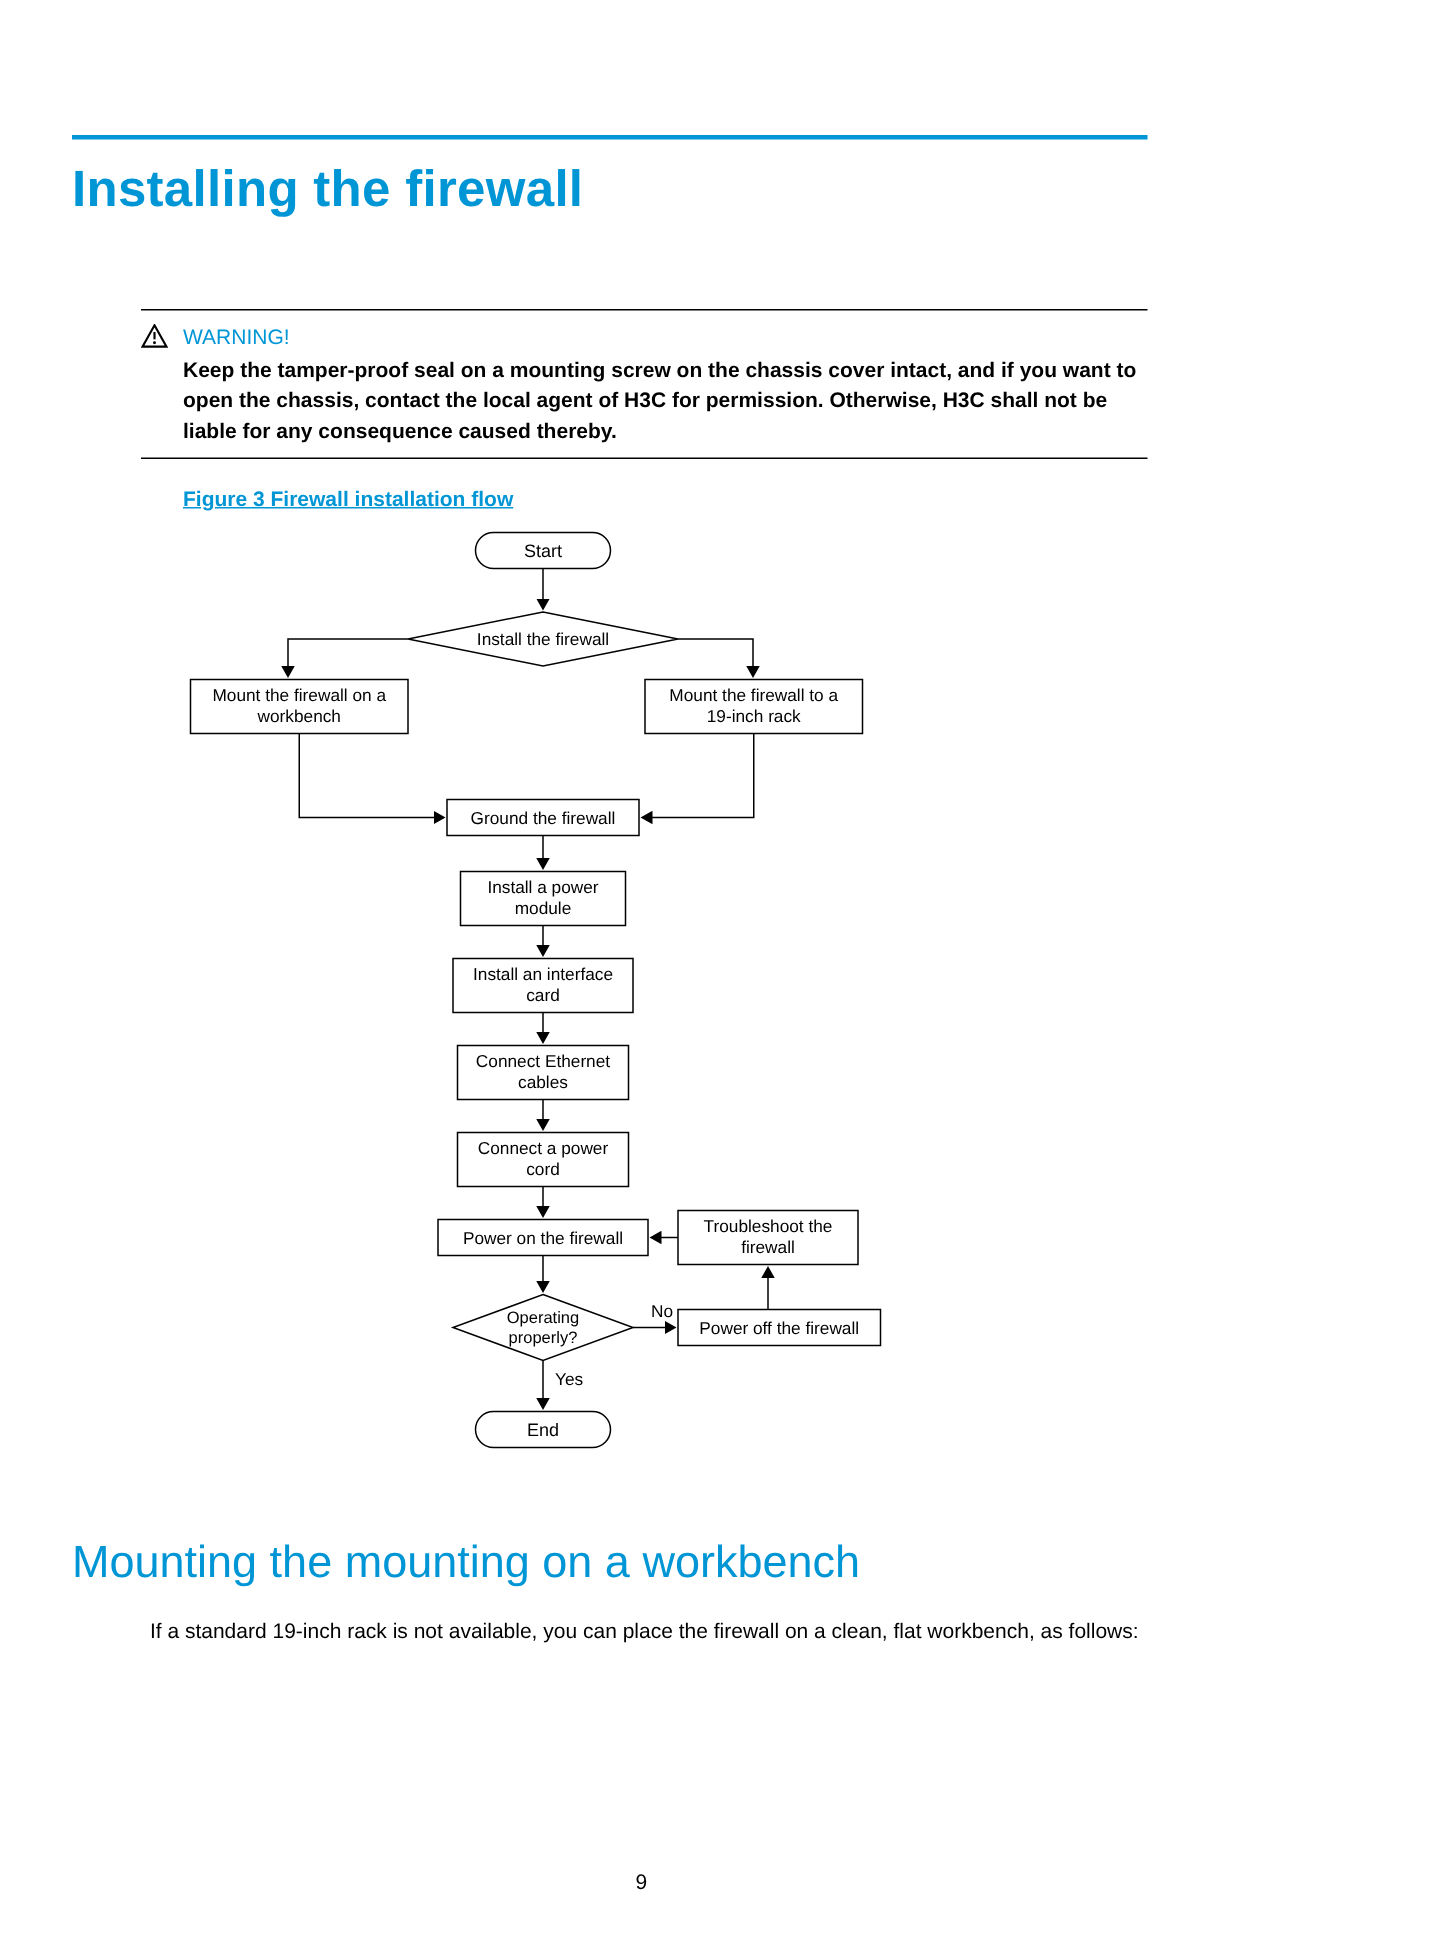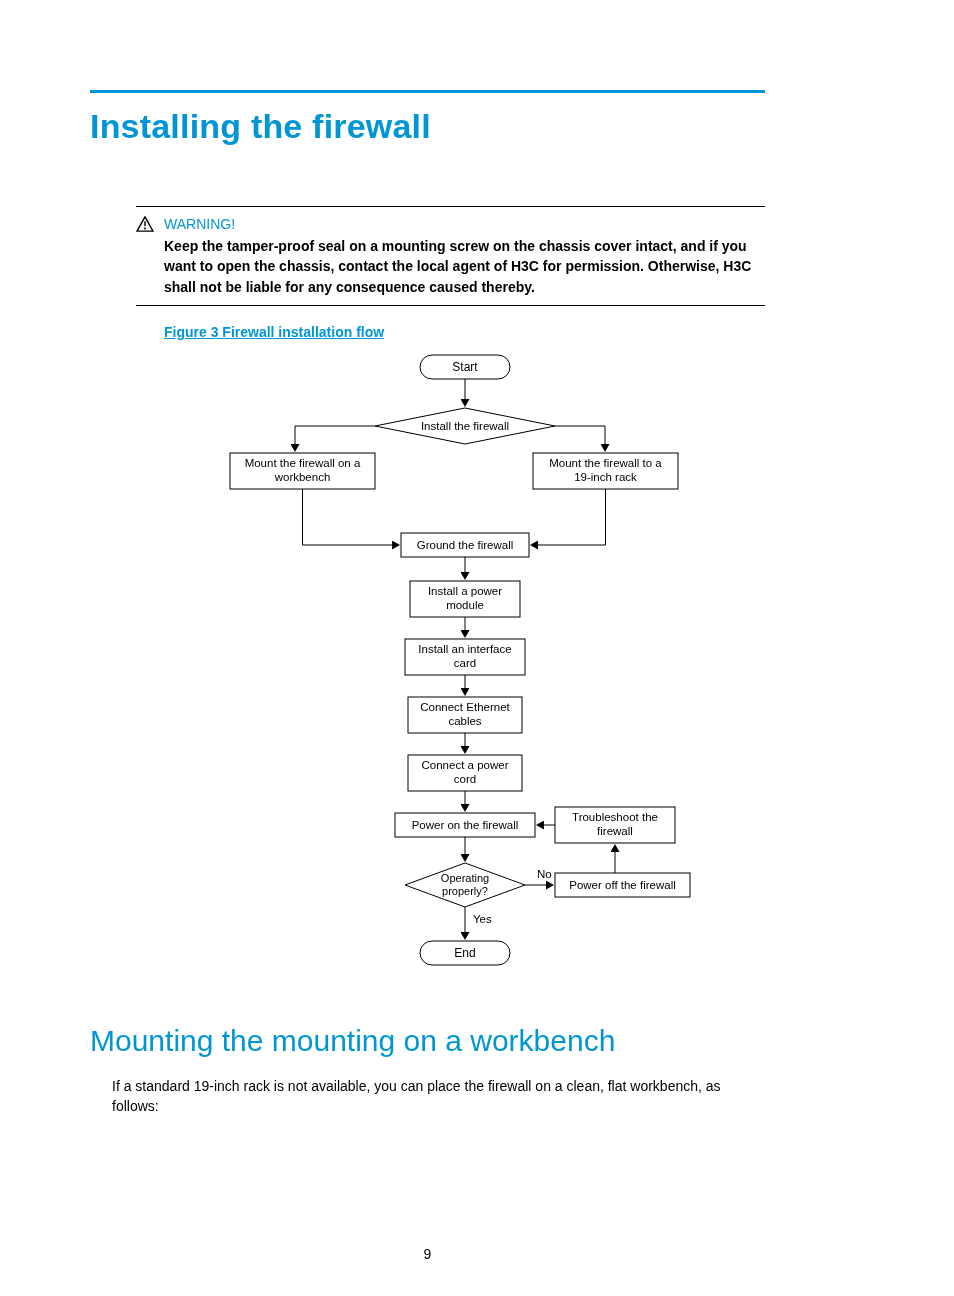--- a/index.html
+++ b/index.html
@@ -7,21 +7,21 @@
     padding: 0;
     background: #fff;
     font-family: Arial, Helvetica, sans-serif;
     color: #000;
   }
   .page {
     width: 855px;
     height: 1296px;
     position: relative;
     box-sizing: border-box;
-    padding: 90px 90px 40px 90px;
+    padding: 90px 90px 40px 48px;
   }
   .top-rule {
     border-top: 3px solid #0096d6;
     margin-bottom: 14px;
   }
   h1.title {
     color: #0096d6;
     font-size: 34px;
     font-weight: 600;
     margin: 0 0 60px 0;
@@ -65,32 +65,32 @@
   }
   .fig-caption {
     color: #0096d6;
     font-size: 14px;
     font-weight: 600;
     margin: 0 0 10px 28px;
     text-decoration: underline;
   }
   .flowchart {
     margin: 0 0 30px 28px;
-    text-align: center;
   }
   h2.subheading {
     color: #0096d6;
     font-size: 30px;
     font-weight: 400;
     margin: 30px 0 18px 0;
   }
   .body-para {
     font-size: 14px;
     line-height: 1.45;
-    margin: 0 0 0 22px;
+    margin: 0 0 0 46px;
+    text-align: center;
   }
   .page-num {
     position: absolute;
     bottom: 34px;
     left: 0;
     right: 0;
     text-align: center;
     font-size: 14px;
   }
   svg text {

